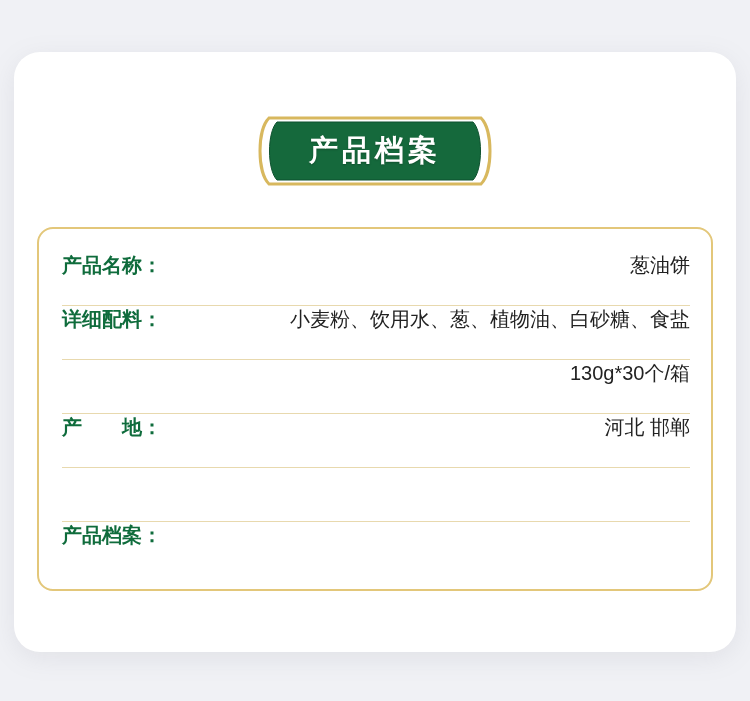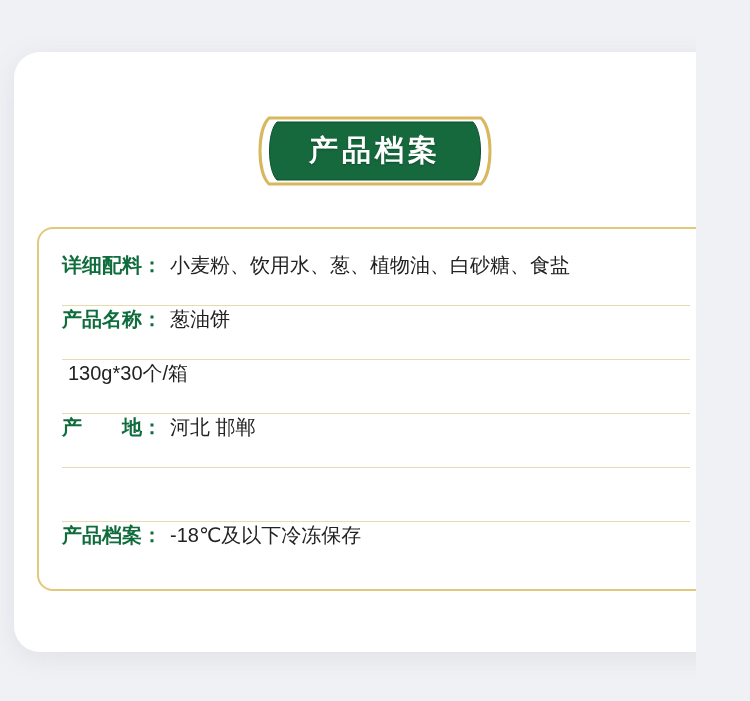--- a/index.html
+++ b/index.html
@@ -5,24 +5,25 @@
   html, body {
     margin: 0;
     padding: 0;
     width: 750px;
     height: 701px;
     background: #f0f1f5;
     font-family: "Liberation Sans", "DejaVu Sans", sans-serif;
   }
   #page {
     position: relative;
-    width: 696px;
+    width: 750px;
     height: 701px;
     background: #f0f1f5;
     overflow: hidden;
+    text-align: right;
   }
   .card {
     position: absolute;
     left: 14px;
     top: 52px;
     width: 722px;
     height: 600px;
     background: #ffffff;
     border-radius: 26px;
     box-shadow: 0 6px 26px rgba(120,125,140,0.13);
@@ -115,41 +116,40 @@
         <path d="M24 12 C14 22, 14 60, 24 70 L220 70 C230 60, 230 22, 220 12 Z" fill="#15693c" stroke="#0d512e" stroke-width="1"></path>
       </svg>
       <div class="banner-title">产品档案</div>
     </div>
 
     <div class="info-box"></div>
 
     <div class="rows">
 
       <div class="row">
-        <span class="row-label">详细配料：</span>
-        <span class="row-value">小麦粉、饮用水、葱、植物油、白砂糖、食盐</span>
+        <span class="row-label">产品名称：</span>
+        <span class="row-value">葱油饼</span>
       </div>
 
       <div class="row">
-        <span class="row-label">产品名称：</span>
-        <span class="row-value">葱油饼</span>
+        <span class="row-label">详细配料：</span>
+        <span class="row-value">小麦粉、饮用水、葱、植物油、白砂糖、食盐</span>
       </div>
 
       <div class="row">
         <span class="row-value">130g*30个/箱</span>
       </div>
 
       <div class="row">
         <span class="row-label spaced">产　　地：</span>
         <span class="row-value">河北 邯郸</span>
       </div>
 
       <div class="row">
       </div>
 
       <div class="row">
         <span class="row-label">产品档案：</span>
-        <span class="row-value">-18℃及以下冷冻保存</span>
       </div>
 
     </div>
   </div>
 </div>
 
 </body></html>

